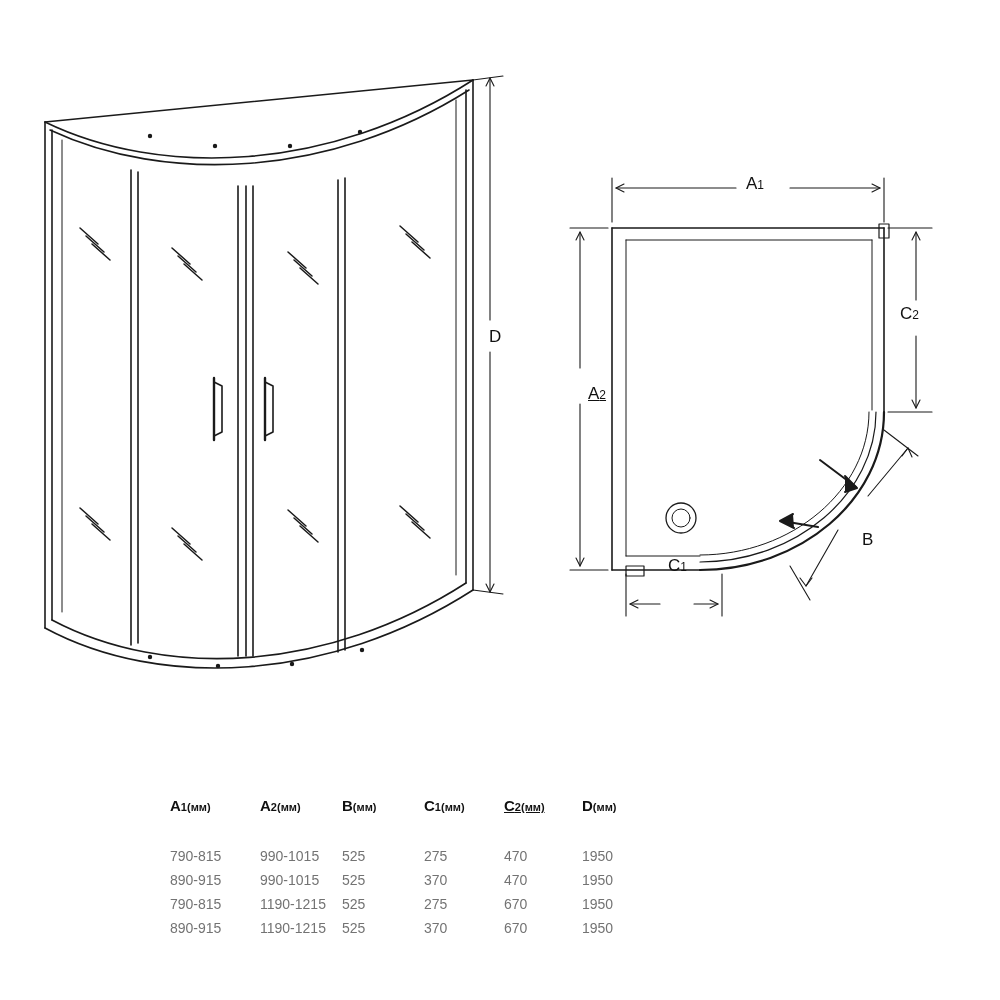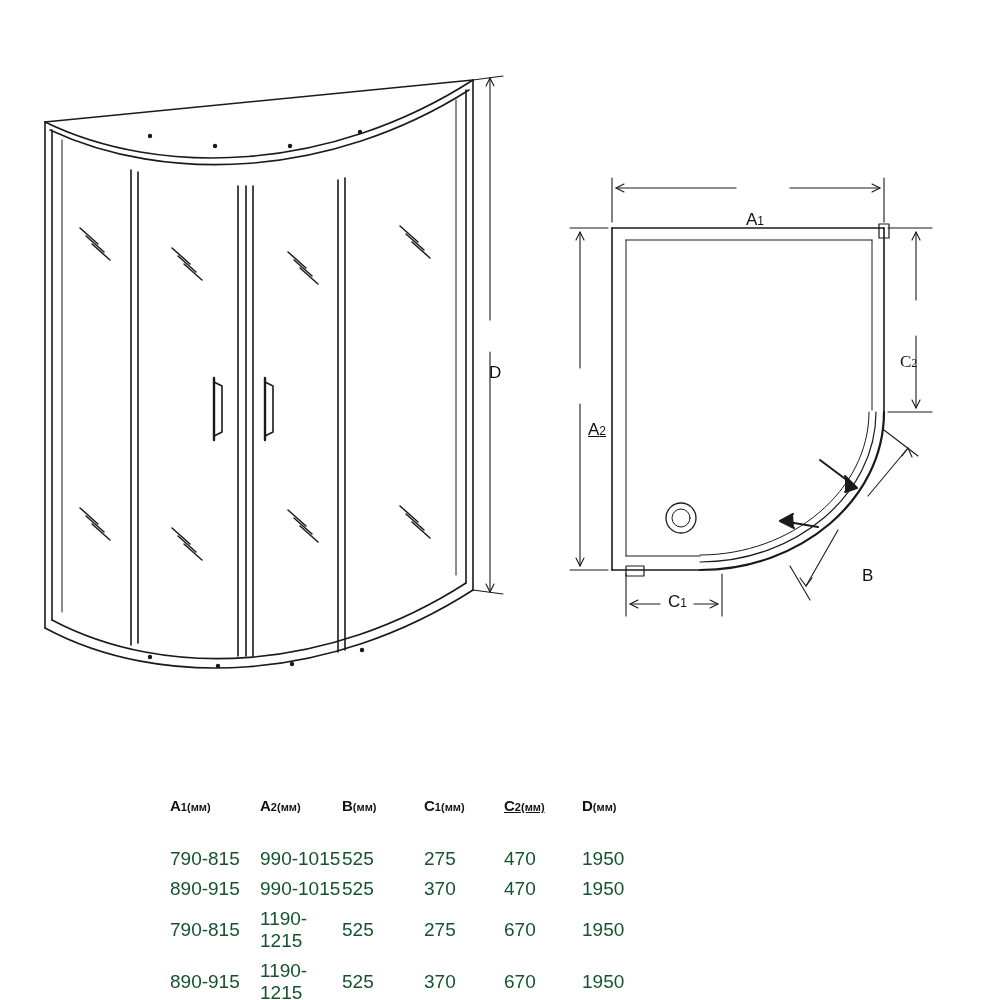--- a/index.html
+++ b/index.html
@@ -2,29 +2,29 @@
 <html><head>
 <meta charset="utf-8">
 <style>
   html,body{margin:0;padding:0;background:#ffffff;}
   body{width:1000px;height:1000px;position:relative;font-family:"Liberation Sans",sans-serif;color:#1a1a1a;overflow:hidden;}
   .stage{position:absolute;inset:0;}
   svg.layer{position:absolute;left:0;top:0;width:1000px;height:1000px;}
   .tbl{position:absolute;left:170px;top:797px;}
   .tbl table{border-collapse:collapse;}
   .tbl th{font-size:15px;font-weight:bold;text-align:left;padding:0 0 30px 0;color:#111;}
-  .tbl td{font-size:19px;padding:4px 0;color:#14532d;}
+  .tbl td{font-size:14px;padding:4px 0;color:#737373;}
   .tbl th .u{font-size:11px;font-weight:bold;}
   .c-a1{width:90px;}
   .c-a2{width:82px;margin-left:42px;}
   .c-b{width:82px;}
   .c-c1{width:80px;}
   .c-c2{width:78px;text-decoration:underline;}
   .c-d{width:70px;margin-left:28px;}
-  .lbl{position:absolute;font-size:17px;color:#111;font-weight:normal;margin-top:36px;}
+  .lbl{position:absolute;font-size:17px;color:#111;font-weight:normal;}
   .lbl .sub{font-size:12px;}
 </style>
 </head>
 <body>
 
 <div class="stage">
 
   <svg class="layer" viewBox="0 0 1000 1000">
     <g fill="none" stroke="#1a1a1a" stroke-width="1.6" stroke-linecap="round" stroke-linejoin="round">
 
@@ -192,21 +192,21 @@
   <div class="lbl" style="left:489px;top:327px;"><span>D</span></div>
 
   <div class="lbl" style="left:746px;top:174px;"><span>A</span><span class="sub">1</span></div>
 
   <div class="lbl" style="left:588px;top:384px;text-decoration:underline;"><span>A</span><span class="sub">2</span></div>
 
   <div class="lbl" style="left:862px;top:530px;"><span>B</span></div>
 
   <div class="lbl" style="left:668px;top:556px;"><span>C</span><span class="sub">1</span></div>
 
-  <div class="lbl" style="left:900px;top:316px;font-family:Liberation Serif, serif;"><span>C</span><span class="sub">2</span></div>
+  <div class="lbl" style="left:900px;top:304px;"><span>C</span><span class="sub">2</span></div>
 
   <div class="tbl">
     <table>
       <thead>
         <tr>
           <th class="c-a1"><span>A</span><span class="u">1</span><span class="u">(мм)</span></th>
           <th class="c-a2"><span>A</span><span class="u">2</span><span class="u">(мм)</span></th>
           <th class="c-b"><span>B</span><span class="u">(мм)</span></th>
           <th class="c-c1"><span>C</span><span class="u">1</span><span class="u">(мм)</span></th>
           <th class="c-c2"><span>C</span><span class="u">2</span><span class="u">(мм)</span></th>

